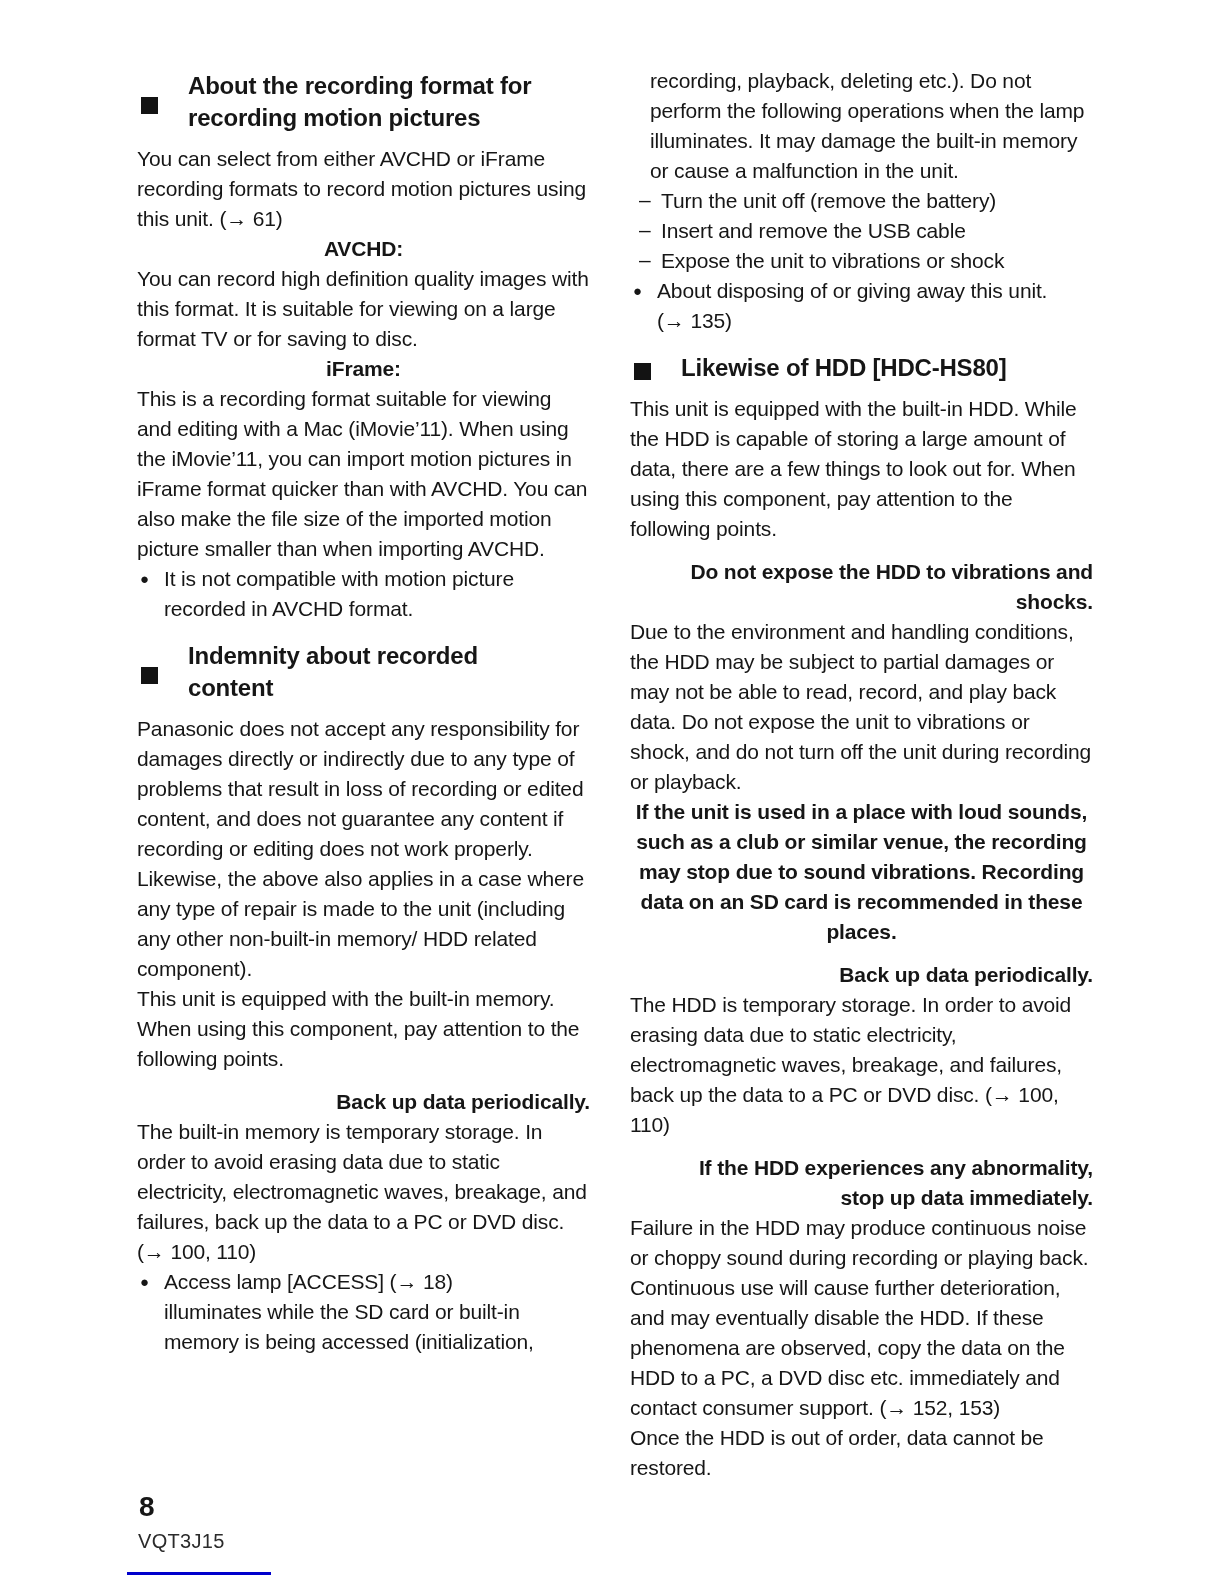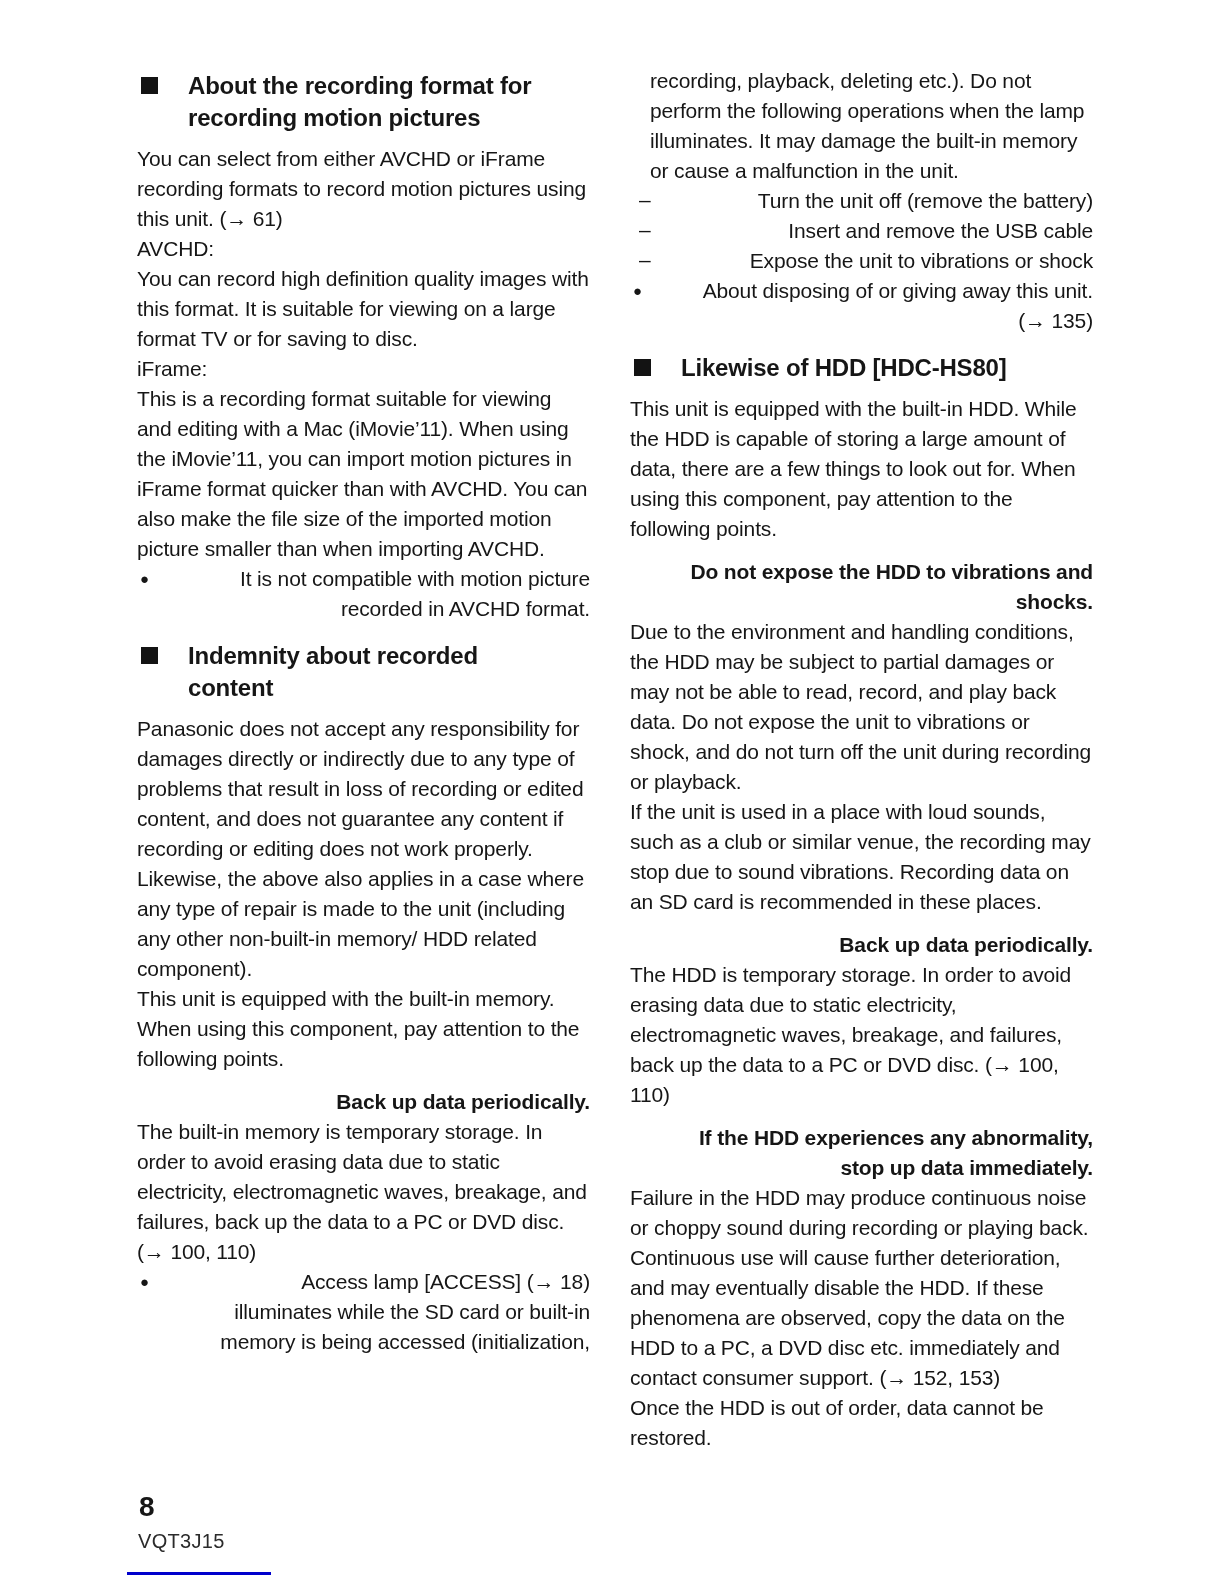--- a/index.html
+++ b/index.html
@@ -17,53 +17,53 @@
     top: 66px;
     font-size: 21px;
     line-height: 30px;
     letter-spacing: -0.15px;
   }
   .col-left  { left: 137px; width: 453px; }
   .col-right { left: 630px; width: 463px; }
 
   .heading {
     display: flex;
-    align-items: flex-start;
+    align-items: center;
     margin: 16px 0 10px 0;
     font-weight: bold;
     font-size: 24px;
     line-height: 32px;
     letter-spacing: -0.2px;
   }
   .heading:first-child { margin-top: 4px; }
   .heading .sq {
     flex: 0 0 auto;
     width: 17px;
     height: 17px;
     background: #131313;
     margin: 7px 30px 0 4px;
   }
   .heading .htext { white-space: pre-line; }
 
   .para, .subhead { margin: 0; white-space: pre-line; }
   .para.indent { padding-left: 20px; }
-  .para.bold, .para.label { font-weight: normal; }
+  .para.bold, .para.label { font-weight: bold; text-align: center; }
   .subhead { font-weight: bold; margin-top: 13px; text-align: right; }
 
   .bullet, .dash { position: relative; margin: 0; }
   .bullet { padding-left: 27px; }
   .dash   { padding-left: 31px; }
   .bullet .marker {
     position: absolute; left: 3px; top: 0;
     font-size: 15px;
   }
   .dash .marker {
     position: absolute; left: 9px; top: -1px;
   }
-  .btext { white-space: pre-line; display: block; text-align: right; }
+  .btext { white-space: pre-line; display: block; }
 
   .footer-pagenum {
     position: absolute;
     left: 139px; top: 1492px;
     font-size: 28px; font-weight: bold; line-height: 30px;
     letter-spacing: -0.2px;
   }
   .footer-doccode {
     position: absolute;
     left: 138px; top: 1531px;

